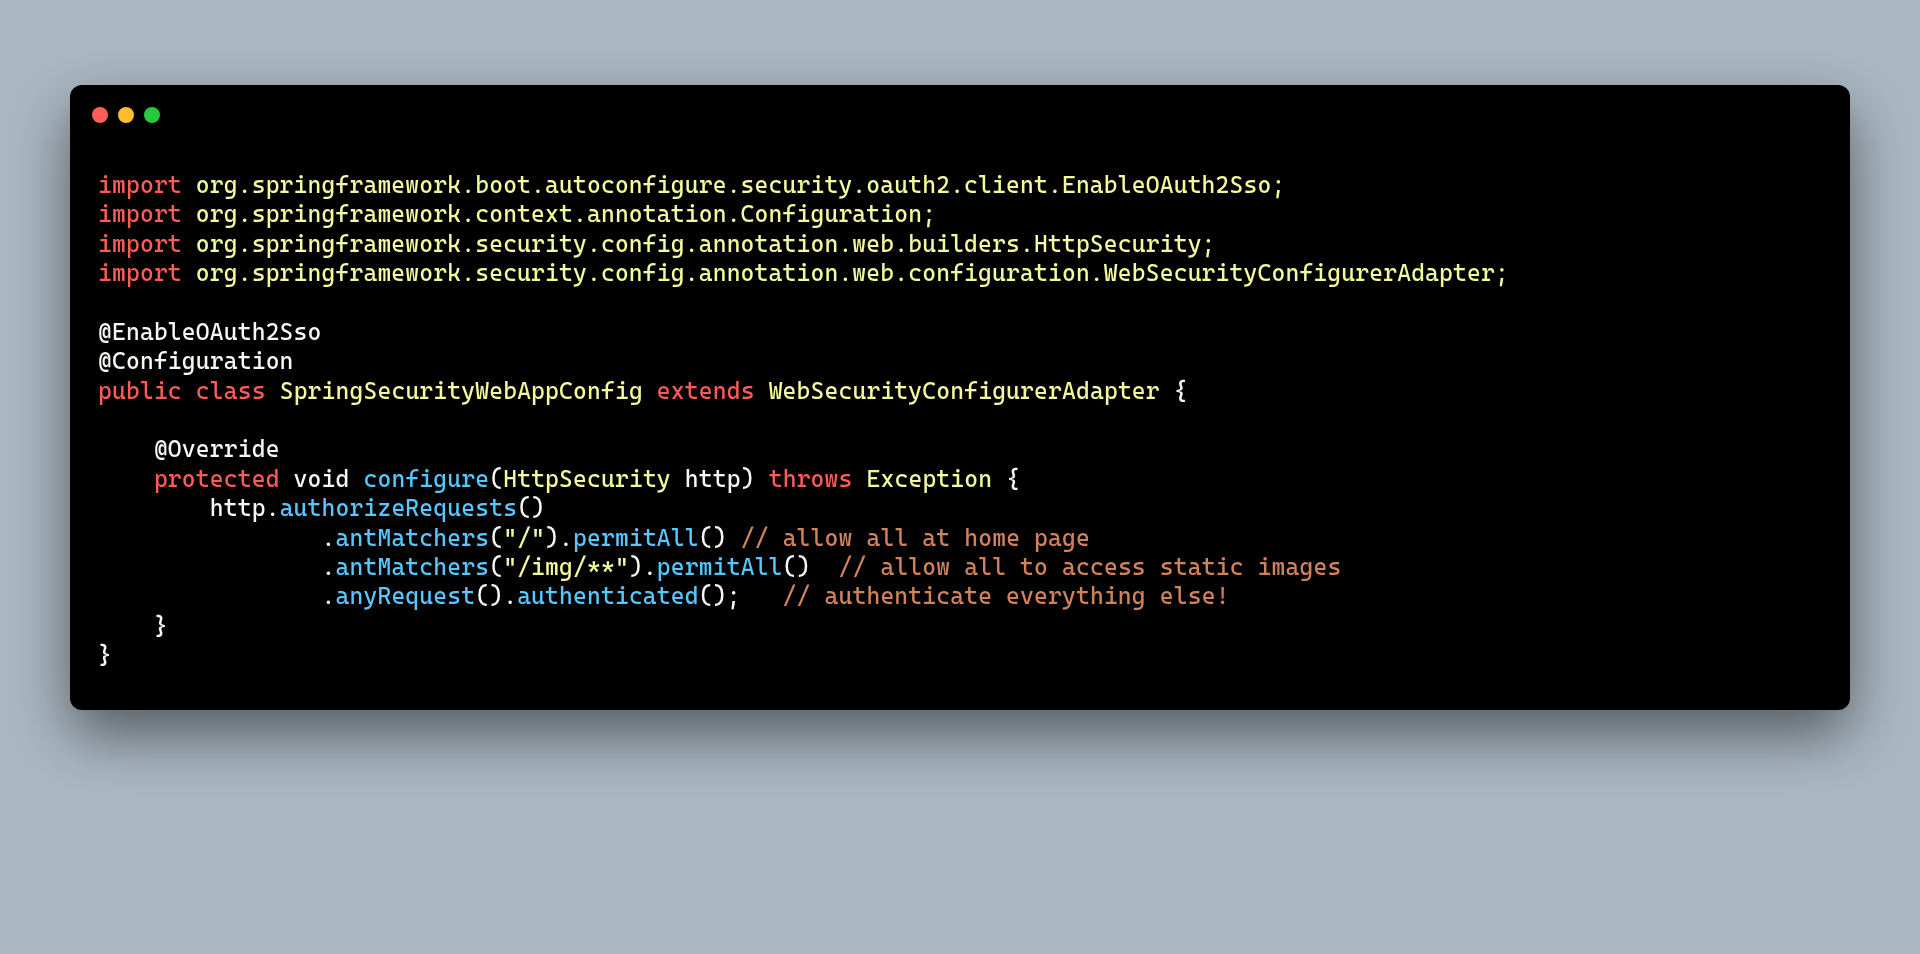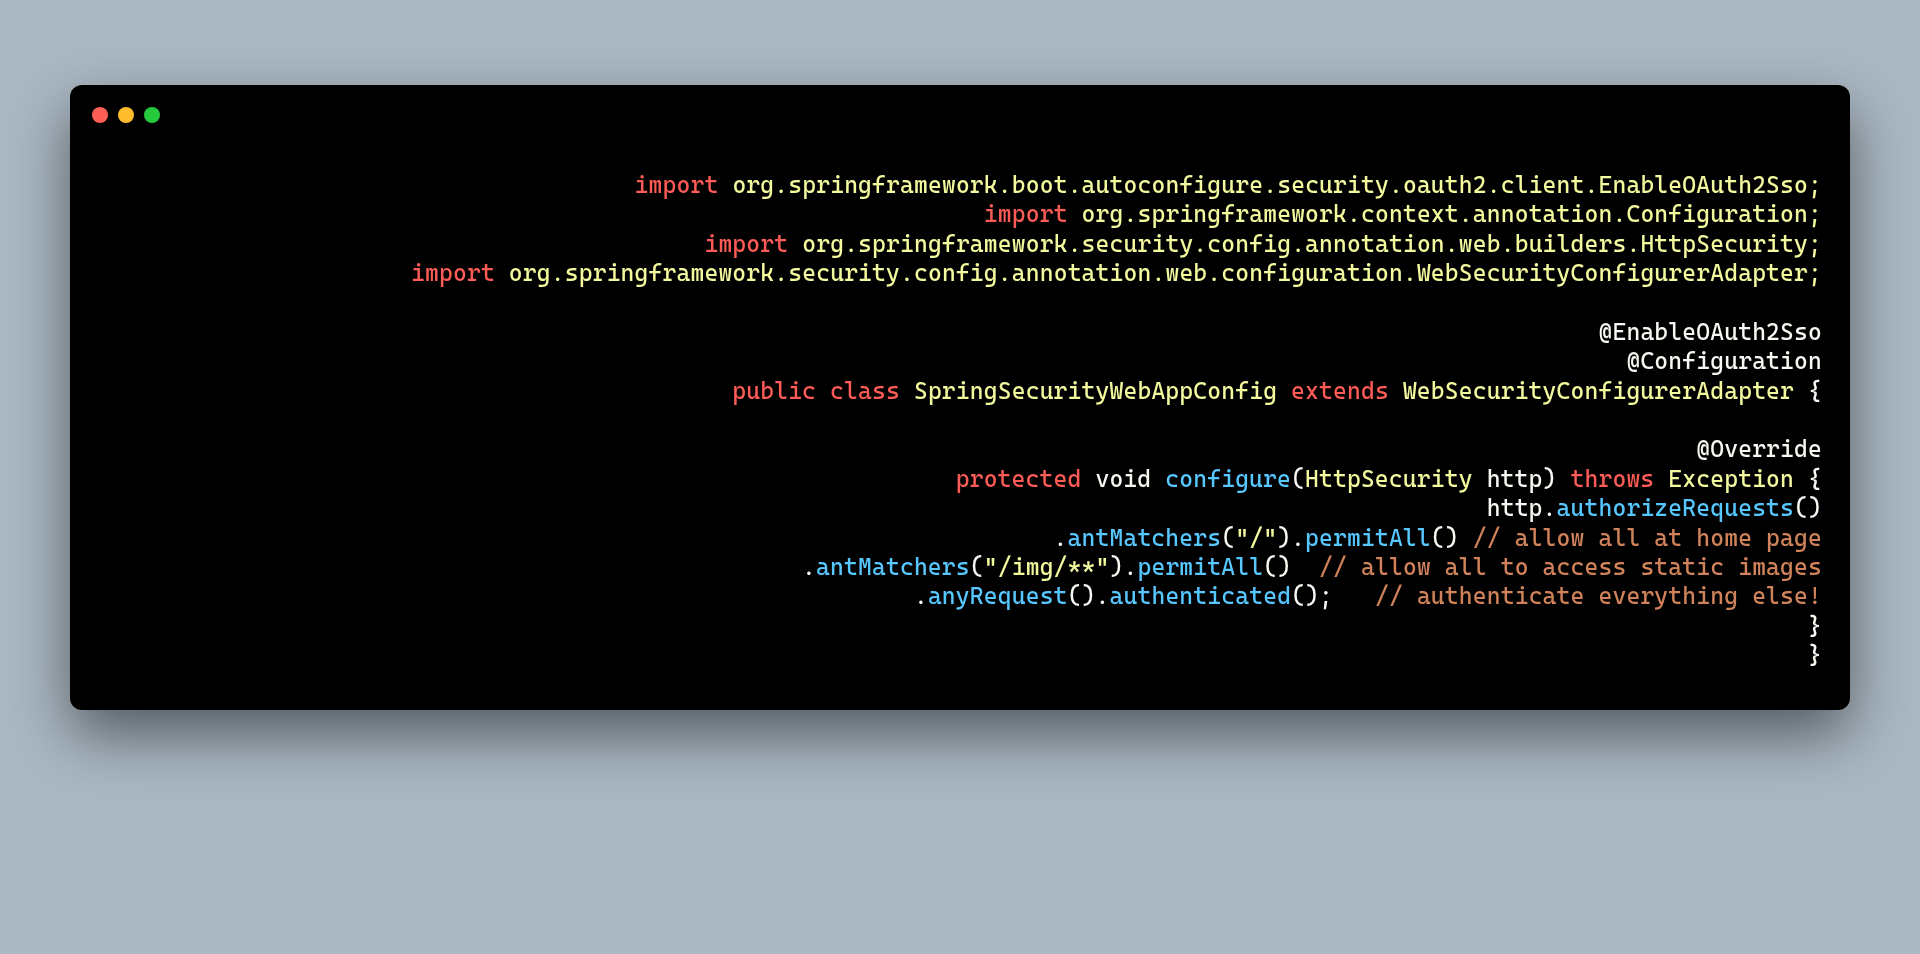--- a/index.html
+++ b/index.html
@@ -16,21 +16,20 @@
     justify-content: center;
     padding-top: 85px;
     font-family: ui-monospace, "SF Mono", Menlo, Monaco, "Cascadia Code", Consolas, monospace;
   }
   .window {
     background: #000000;
     border-radius: 12px;
     width: 1780px;
     box-shadow: 0 25px 60px rgba(0,0,0,0.5);
     padding-bottom: 40px;
-    text-align: right;
   }
   .titlebar {
     display: flex;
     gap: 10px;
     padding: 22px 22px 8px 22px;
   }
   .dot {
     width: 16px;
     height: 16px;
     border-radius: 50%;

